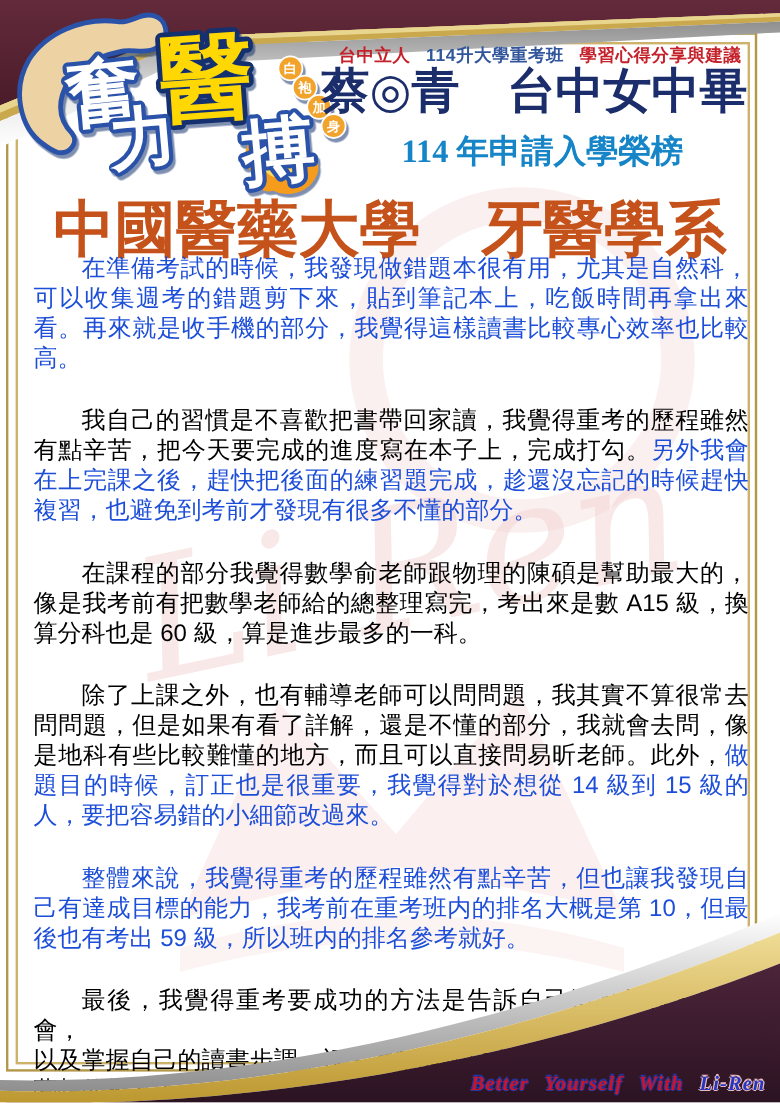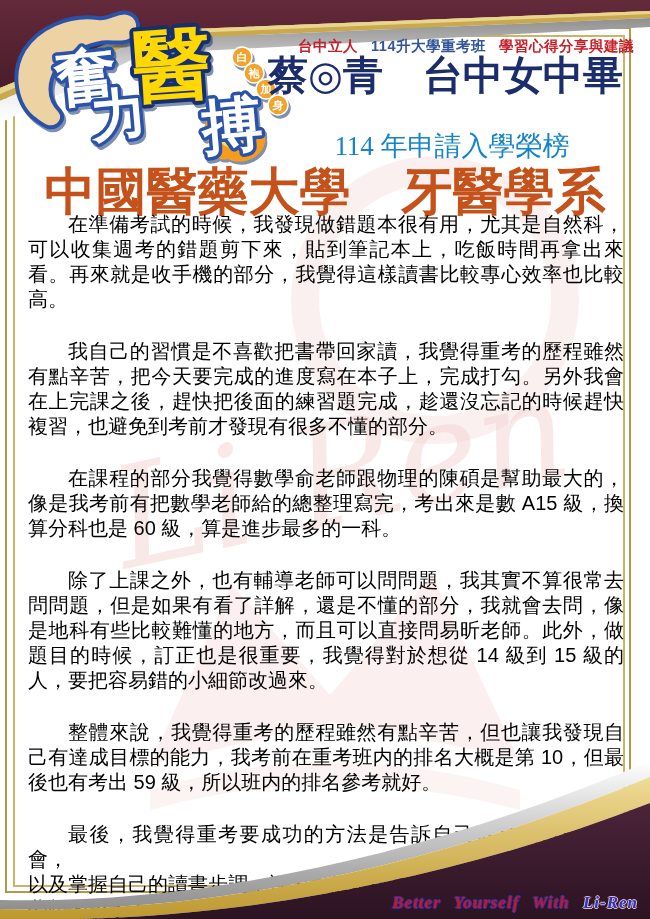--- a/index.html
+++ b/index.html
@@ -21,39 +21,39 @@
   
   .top-band{position:absolute;left:0;top:0;z-index:3;}
   
   .logo-svg{position:absolute;left:6px;top:2px;z-index:4;
     filter:drop-shadow(2px 3px 0 rgba(22,51,110,.55));}
   .logo-char{font-family:"Liberation Sans","DejaVu Sans",sans-serif;font-weight:bold;
     paint-order:stroke;stroke-linejoin:round;text-anchor:middle;}
   .badge-char{font-family:"Liberation Sans","DejaVu Sans",sans-serif;font-weight:bold;
     fill:#ffffff;text-anchor:middle;}
   
-  .tagline{position:absolute;top:37px;right:16px;z-index:5;
+  .tagline{position:absolute;top:37px;right:32px;z-index:5;
     font-size:14.5px;font-weight:bold;letter-spacing:.5px;white-space:nowrap;}
   .tagline .t-red{color:#c5212b;}
   .tagline .t-blue{color:#32569b;margin:0 13px;}
   .student-name{position:absolute;top:54px;left:268px;right:12px;z-index:5;
     text-align:left;font-family:"Liberation Serif","DejaVu Serif",serif;
     font-weight:900;font-size:40px;line-height:1.1;color:#1b2d6b;white-space:nowrap;}
   .honor-line{position:absolute;top:108px;left:280px;right:26px;z-index:5;
     text-align:center;font-family:"Liberation Serif","DejaVu Serif",serif;
-    font-weight:400;font-size:27px;color:#1585c8;white-space:nowrap;margin-top:20px;}
+    font-weight:700;font-size:27px;color:#1585c8;white-space:nowrap;}
   .result-line{position:absolute;top:144px;left:18px;right:18px;z-index:5;
     text-align:center;font-family:"Liberation Serif","DejaVu Serif",serif;
     font-weight:900;font-size:51px;line-height:58px;color:#c4521a;white-space:nowrap;margin-top:19px;}
   
   .body-text{position:absolute;top:212px;left:28px;right:26px;z-index:5;
     font-size:20px;line-height:25px;text-align:justify;color:#000;}
   .body-text p{margin:0 0 27px 0;text-indent:2em;}
   .body-text p.last{margin-bottom:0;}
-  .seg-red{color:#000000;}
+  .seg-red{color:#1d4ed8;}
   .seg-black{color:#000000;}
   
   .swoosh{position:absolute;left:0;top:759px;z-index:6;}
   .footer-slogan{position:absolute;right:12px;bottom:6px;z-index:7;
     font-family:"Liberation Serif","DejaVu Serif",serif;font-style:italic;
     font-weight:bold;font-size:17px;letter-spacing:1px;word-spacing:8px;
     white-space:nowrap;}
   .f-red{color:#d01225;
     text-shadow:-1px 0 0 #2238a8,1px 0 0 #2238a8,0 -1px 0 #2238a8,0 1px 0 #2238a8;}
   .f-blue{color:#2337c0;

